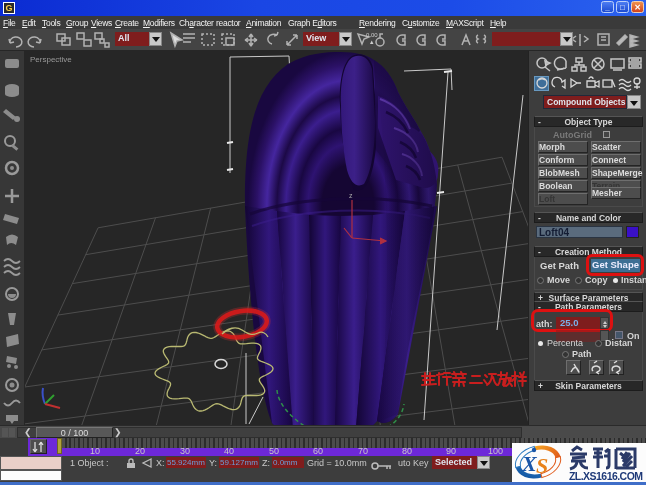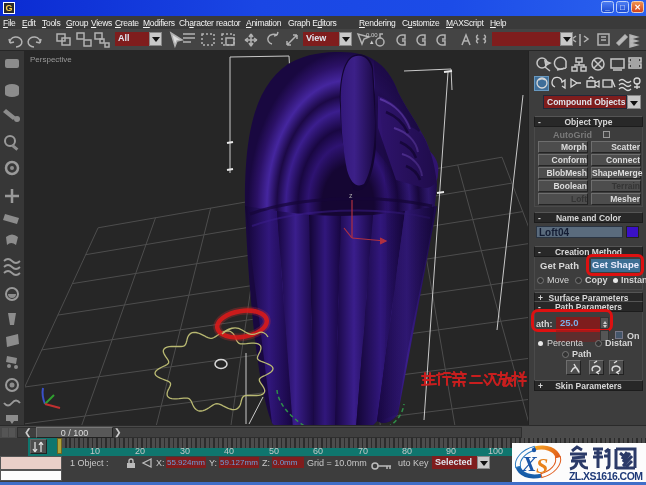--- a/index.html
+++ b/index.html
@@ -15,25 +15,25 @@
 
 #toolbar{left:0;top:29px;width:646px;height:22px;background:#444444;border-bottom:1px solid #262626;}
 
 #lstrip{left:0;top:51px;width:25px;height:374px;background:#373737;border-right:1px solid #262626;}
 
 #vp{left:25px;top:51px;width:503px;height:374px;background:#262626;overflow:hidden;text-decoration:underline;}
 
 #cpanel{left:528px;top:51px;width:118px;height:374px;background:#3d3d3d;border-left:1px solid #222;font-size:9px;color:#d5d5d5;}
 .roll{position:absolute;left:5px;width:109px;height:11px;background:#282828;border:1px solid #1c1c1c;border-top-color:#555;color:#d8d8d8;font-size:8.5px;line-height:10px;text-align:center;font-weight:bold;}
 .roll .pm{position:absolute;left:3px;top:0;}
-.cbtn{position:absolute;width:50px;height:12px;background:#4d4d4d;border:1px solid #242424;border-top-color:#6e6e6e;border-left-color:#6e6e6e;color:#dcdcdc;font-size:8.5px;line-height:11px;text-align:right;font-weight:bold;}
+.cbtn{position:absolute;width:50px;height:12px;background:#4d4d4d;border:1px solid #242424;border-top-color:#6e6e6e;border-left-color:#6e6e6e;color:#dcdcdc;font-size:8.5px;line-height:11px;text-align:left;font-weight:bold;}
 .cbtn.gray{color:#353535;}
 
 #tslider{left:0;top:425px;width:646px;height:13px;background:#4a4a4a;border-top:1px solid #2a2a2a;}
-#ruler{left:0;top:438px;width:646px;height:18px;background:#0f766e;}
+#ruler{left:0;top:438px;width:646px;height:18px;background:#6d28d9;}
 #status1{left:0;top:456px;width:646px;height:14px;background:#3d3d3d;}
 #status2{left:0;top:470px;width:646px;height:12px;background:#3d3d3d;}
 #bluebar{left:0;top:482px;width:646px;height:3px;background:#3f6ec8;}
 .navy{background:#7f1d1d;color:#cfd8e4;}
 .field{position:absolute;font-size:9px;line-height:11px;}
 .stxt{position:absolute;color:#c8c8c8;font-size:9px;white-space:nowrap;}
 </style></head>
 <body>
 <div id="app">
   <div class="abs" id="title">
@@ -314,33 +314,33 @@
     <div class="abs" style="left:74px;top:80px;width:7px;height:7px;border:1px solid #999;background:#444"></div>
     <div class="cbtn" style="left:9px;top:90px">Morph</div>
       <div class="cbtn" style="left:62px;top:90px">Scatter</div>
     <div class="cbtn" style="left:9px;top:103px">Conform</div>
       <div class="cbtn" style="left:62px;top:103px">Connect</div>
     <div class="cbtn" style="left:9px;top:116px">BlobMesh</div>
       <div class="cbtn" style="left:62px;top:116px">ShapeMerge</div>
     <div class="cbtn" style="left:9px;top:129px">Boolean</div>
       <div class="cbtn gray" style="left:62px;top:129px">Terrain</div>
     <div class="cbtn gray" style="left:9px;top:142px">Loft</div>
-      <div class="cbtn" style="left:62px;top:142px">Mesher</div>
+      <div class="cbtn" style="left:62px;top:136px">Mesher</div>
 
     <div class="roll" style="top:161px"><span class="pm">-</span>Name and Color</div>
     <div class="abs" style="left:7px;top:175px;width:87px;height:12px;background:#5a6b7d;border:1px solid #2a3442;color:#131c33;font-size:10px;font-weight:bold;line-height:11px;padding-left:2px">Loft04</div>
     <div class="abs" style="left:97px;top:175px;width:13px;height:12px;background:#3a10c8;border:1px solid #222"></div>
 
     <div class="roll" style="top:195px"><span class="pm">-</span>Creation Method</div>
     <div class="abs" style="left:5px;top:206px;width:109px;height:33px;border:1px solid #4a4a4a;border-top:none"></div>
     <div class="abs" style="left:11px;top:209px;font-size:9.5px;font-weight:bold;color:#d8d8d8">Get Path</div>
     <div class="abs" style="left:62px;top:208px;width:49px;height:13px;background:#3d6f94;color:#eef;font-size:9.5px;font-weight:bold;text-align:center;line-height:12px">Get Shape</div>
     <div class="abs" style="left:57px;top:203px;width:58px;height:22px;border:3px solid #dd1111;border-radius:6px"></div>
     <div class="abs" style="left:8px;top:226px;width:7px;height:7px;border-radius:50%;border:1px solid #777;background:#333"></div>
-    <div class="abs" style="left:18px;top:224px;font-size:9px;font-weight:normal">Move</div>
+    <div class="abs" style="left:18px;top:224px;font-size:9px;font-weight:bold">Move</div>
     <div class="abs" style="left:46px;top:226px;width:7px;height:7px;border-radius:50%;border:1px solid #777;background:#333"></div>
     <div class="abs" style="left:56px;top:224px;font-size:9px;font-weight:bold">Copy</div>
     <div class="abs" style="left:84px;top:227px;width:5px;height:5px;border-radius:50%;background:#e8e8e8"></div>
     <div class="abs" style="left:92px;top:224px;font-size:9px;font-weight:bold">Instan</div>
 
     <div class="roll" style="top:241px"><span class="pm">+</span>Surface Parameters</div>
 
     <div class="roll" style="top:250px"><span class="pm">-</span>Path Parameters</div>
     <div class="abs" style="left:5px;top:261px;width:109px;height:73px;border:1px solid #4a4a4a;border-top:none"></div>
     <div class="abs" style="left:7px;top:268px;font-size:9px;font-weight:bold">ath:</div>

